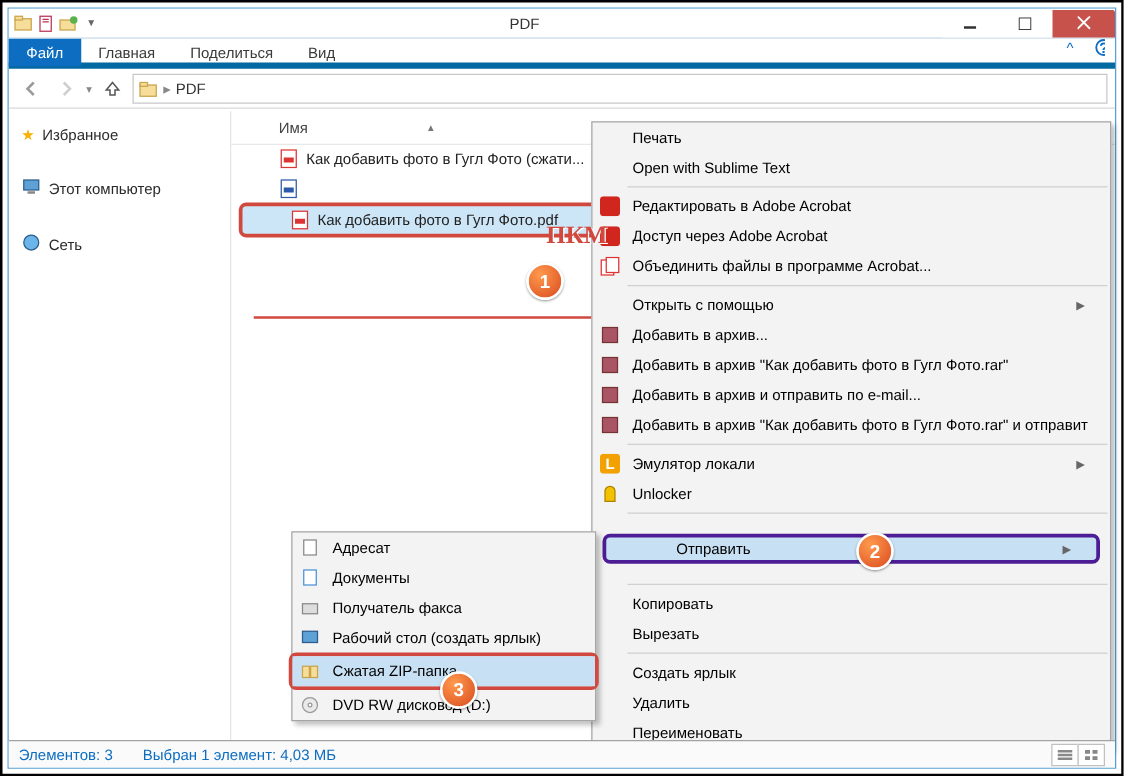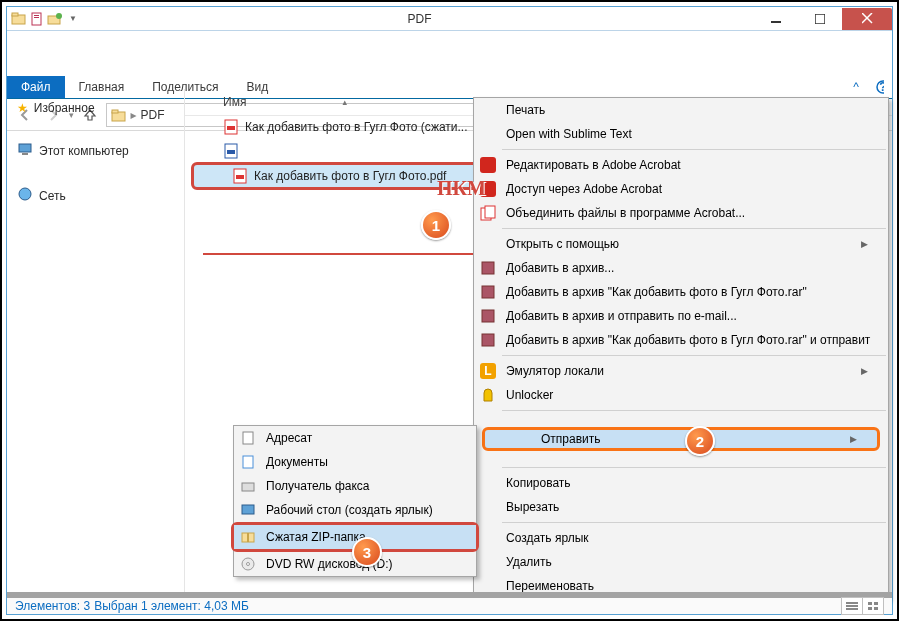--- a/index.html
+++ b/index.html
@@ -11,21 +11,21 @@
   .titlebar { height:24px; background:#fff; border-bottom:1px solid #bcd4e8; display:flex; align-items:center; }
   .tb-icons { display:flex; gap:2px; padding:2px 4px;}
   .tb-icons span { width:16px; height:16px; display:inline-flex; align-items:center; justify-content:center; }
   .title-text { flex:1; text-align:center; color:#333; font-size:12px; }
   .win-btns { display:flex; }
   .win-btn { width:44px; height:22px; display:flex; align-items:center; justify-content:center; color:#444; }
   .win-btn.close { background:#c7524c; color:#fff; width:50px; border-radius:0 2px 0 0;}
   .win-btn.min, .win-btn.max { background:#fff; }
   .win-btn svg {pointer-events:none;}
   
-  .menubar { height:24px; background:#fff; border-bottom:1px solid #0369a1; display:flex; align-items:center;margin-top:44px;}
+  .menubar { height:24px; background:#fff; border-bottom:5px solid #0369a1; display:flex; align-items:flex-start;}
   .menu-tab { padding:4px 14px; color:#3a3a3a; display:flex; align-items:center; }
   .menu-tab.file { background:#0c6dc1; color:#fff; }
   .menubar-spacer{flex:1;}
   .help-icon { width:24px; color:#0c6dc1; display:flex; align-items:center; justify-content:center; padding:0 8px;}
 
   
   .navbar { height:32px; display:flex; align-items:center; padding:2px 6px; gap:4px; border-bottom:1px solid #d9d9d9;}
   .nav-btn { width:24px; height:24px; border-radius:12px; display:flex; align-items:center; justify-content:center; color:#9a9a9a;}
   .breadcrumb { flex:1; height:24px; border:1px solid #c7c7c7; background:#fff; display:flex; align-items:center; padding:0 4px; gap:4px;}
   .bc-icon{width:16px;height:16px;display:inline-flex;align-items:center;justify-content:center;}
@@ -41,33 +41,33 @@
   .side-sep { height:14px;}
   .main { flex:1; position:relative; }
   .col-header { padding:6px 0 6px 38px; border-bottom:1px solid #e8e8e8; color:#444; display:flex; align-items:center; gap:6px;}
   .file-list {}
   .file-row { display:flex; align-items:center; gap:6px; padding:3px 0 3px 38px; color:#222;}
   .file-row .ficon{width:16px;height:16px;display:inline-flex;align-items:center;justify-content:center;}
   .file-row.sel { background:#cde6f7;}
   .file-row.highlight-box { border:3px solid #d1483e; border-radius:6px; margin:0 14px 0 6px;}
 
   
-  .statusbar { position:absolute; left:0; right:0; bottom:0; height:22px; border-top:6px solid #a3a3a3; display:flex; align-items:center; padding:0 8px; gap:4px; color:#0c6dc1; background:#fafafa;}
+  .statusbar { position:absolute; left:0; right:0; bottom:0; height:22px; border-top:1px solid #a3a3a3; display:flex; align-items:center; padding:0 8px; gap:24px; color:#0c6dc1; background:#fafafa;}
   .statusbar .sb-right { margin-left:auto; display:flex;}
   .sb-iconbtn{width:22px;height:18px; border:1px solid #c0c0c0; margin-left:-1px; display:flex;align-items:center;justify-content:center; background:#fff;}
 
   
   .ctx { position:absolute; background:#f3f3f3; border:1px solid #a5a5a5; box-shadow:3px 3px 4px rgba(0,0,0,.25); }
   .ctx1 { top:90px; left:466px; width:416px; }
   .ctx-row { display:flex; align-items:center; height:24px; padding:0 20px 0 4px; gap:8px; white-space:nowrap; overflow:hidden;}
   .ctx-row .cicon{width:20px;height:20px;display:inline-flex;align-items:center;justify-content:center;flex:none;}
   .ctx-row.hover { background:#c7e0f4;}
   .ctx-sep { height:1px; background:#d0d0d0; margin:3px 2px 3px 28px;}
   .ctx-row.submenu::after { content:"▶"; margin-left:auto; font-size:9px; color:#666;}
-  .ctx-row.highlight-box { border:3px solid #f97316; border-radius:6px; margin:16px 8px;gap:32px;}
+  .ctx-row.highlight-box { border:3px solid #4c1d95; border-radius:6px; margin:16px 8px;gap:32px;}
   
   
   .ctx2 { top:418px; left:226px; width:244px;}
   .ctx2-highlight-wrap { border:3px solid #d1483e; border-radius:6px; margin:0 -3px;}
 
   
   .badge { position:absolute; width:30px; height:30px; border-radius:50%; background:radial-gradient(circle at 35% 30%, #ff9a4d, #d94a1e); border:2px solid #fff; box-shadow:0 1px 2px rgba(0,0,0,.4); color:#fff; font-weight:bold; font-size:15px; display:flex; align-items:center; justify-content:center;}
   .pkm-label { position:absolute; color:#d1483e; font-weight:bold; font-size:20px; text-shadow:1px 1px 0 #fff;}
   .strike{position:absolute;border-top:2px solid #d1483e;}
 </style>

